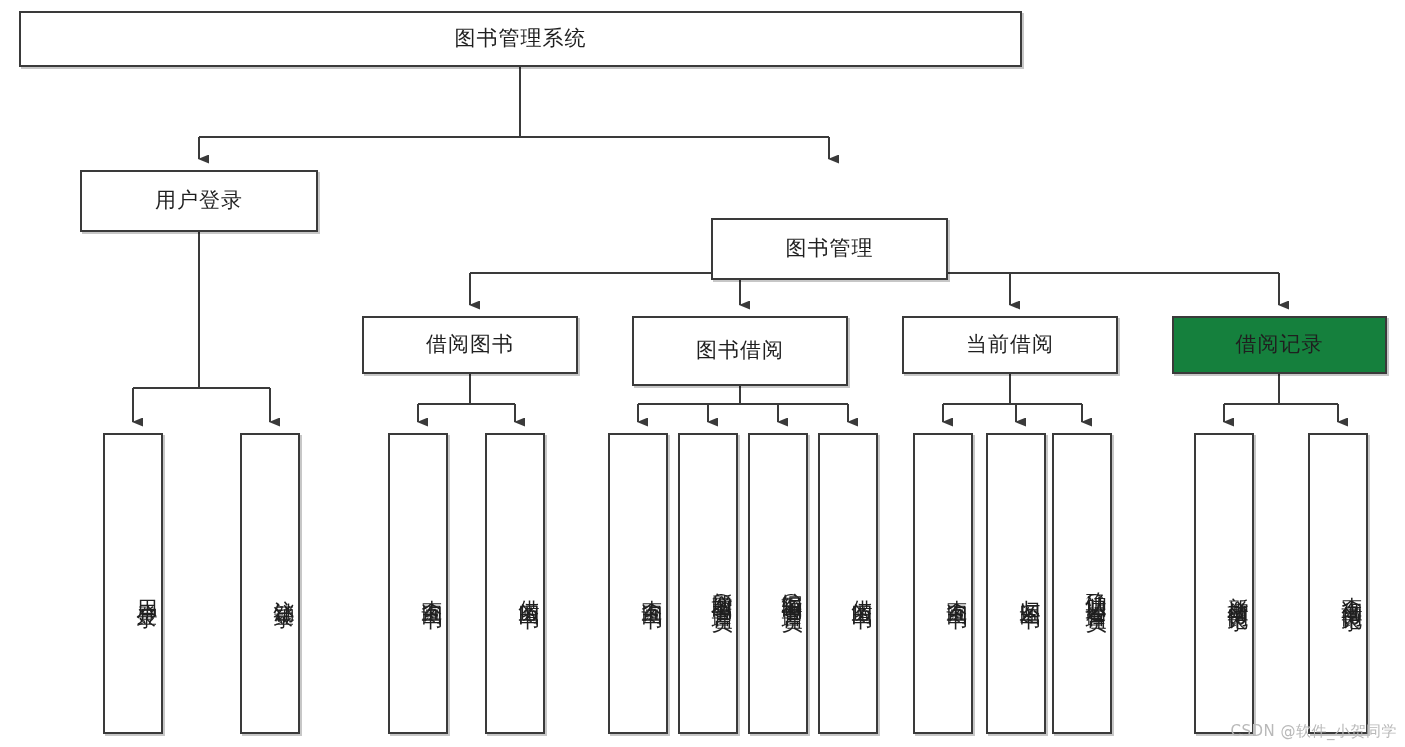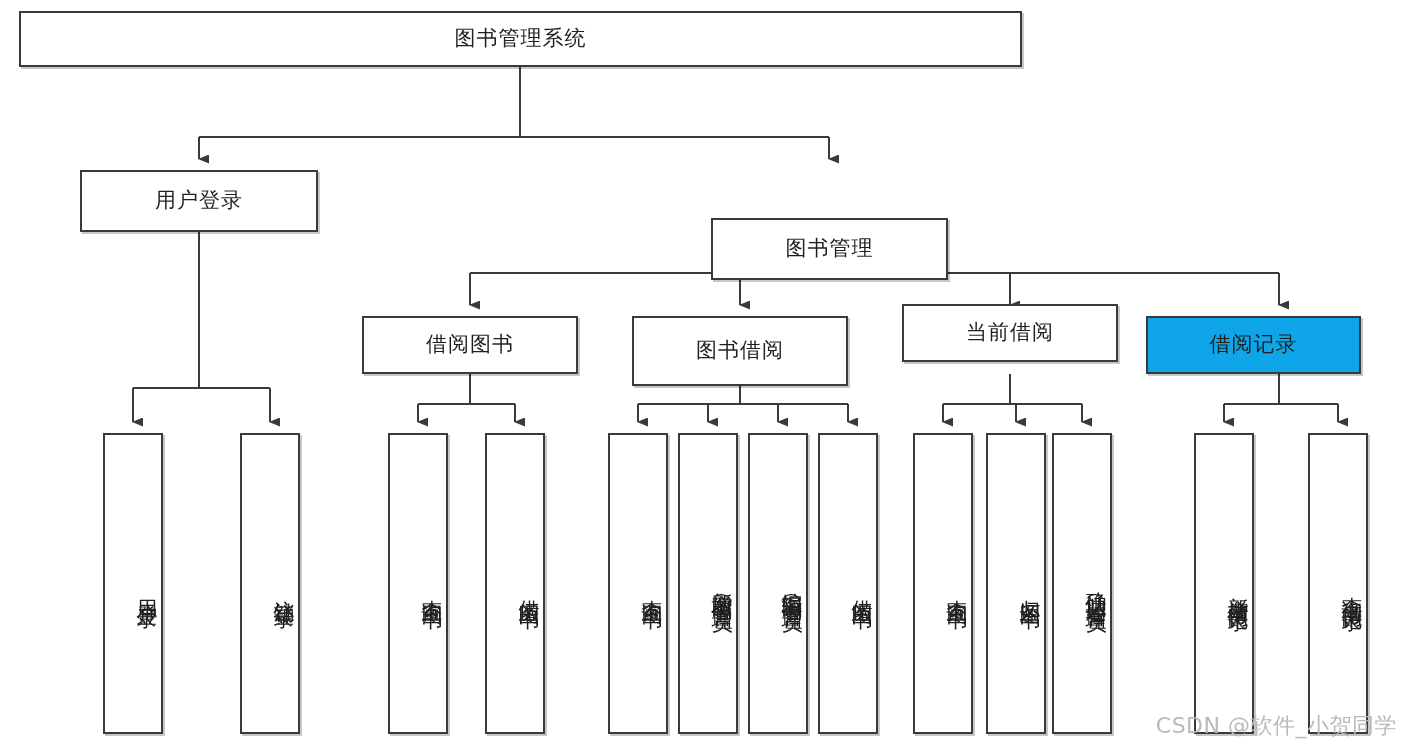--- a/index.html
+++ b/index.html
@@ -52,21 +52,21 @@
     justify-content: center;
     padding-top: 10px;
   }
   .node.vertical > span {
     display: block;
   }
   #watermark {
     position: absolute;
     right: 8px;
     bottom: 6px;
-    font-size: 22px;
+    font-size: 15px;
     color: #b9b9b9;
     letter-spacing: 0.5px;
     white-space: nowrap;
     font-family: "DejaVu Sans", "Liberation Sans", sans-serif;
   }
 </style>
 </head>
 <body>
 
 <div id="diagram-root" style="background: rgb(255, 255, 255);">
@@ -131,24 +131,24 @@
   <div class="node horizontal" style="left: 711px; top: 170px; width: 237px; height: 62px; border-color: rgb(58, 58, 58); background: rgb(255, 255, 255); color: rgb(31, 31, 31); margin-top: 48px;">
     <span>图书管理</span>
   </div>
 
   <div class="node horizontal" style="left: 362px; top: 316px; width: 216px; height: 58px; border-color: rgb(58, 58, 58); background: rgb(255, 255, 255); color: rgb(31, 31, 31);">
     <span>借阅图书</span>
   </div>
   <div class="node horizontal" style="left: 632px; top: 316px; width: 216px; height: 70px; border-color: rgb(58, 58, 58); background: rgb(255, 255, 255); color: rgb(31, 31, 31);">
     <span>图书借阅</span>
   </div>
-  <div class="node horizontal" style="left: 902px; top: 304px; width: 216px; height: 58px; border-color: rgb(58, 58, 58); background: rgb(255, 255, 255); color: rgb(31, 31, 31);">
+  <div class="node horizontal" style="left: 902px; top: 316px; width: 216px; height: 58px; border-color: rgb(58, 58, 58); background: rgb(255, 255, 255); color: rgb(31, 31, 31);">
     <span>当前借阅</span>
   </div>
-  <div class="node horizontal" style="left: 1146px; top: 316px; width: 215px; height: 58px; border-color: rgb(58, 58, 58); background: #0ea5e9; color: rgb(31, 31, 31);">
+  <div class="node horizontal" style="left: 1172px; top: 316px; width: 215px; height: 58px; border-color: rgb(58, 58, 58); background: #15803d; color: rgb(31, 31, 31);">
     <span>借阅记录</span>
   </div>
 
   <div class="node vertical" style="left: 103px; top: 433px; width: 60px; height: 301px; border-color: rgb(58, 58, 58); background: rgb(255, 255, 255); color: rgb(31, 31, 31);">
     <span>用户登录</span>
   </div>
   <div class="node vertical" style="left: 240px; top: 433px; width: 60px; height: 301px; border-color: rgb(58, 58, 58); background: rgb(255, 255, 255); color: rgb(31, 31, 31);">
     <span>注销登录</span>
   </div>
   <div class="node vertical" style="left: 388px; top: 433px; width: 60px; height: 301px; border-color: rgb(58, 58, 58); background: rgb(255, 255, 255); color: rgb(31, 31, 31);">

